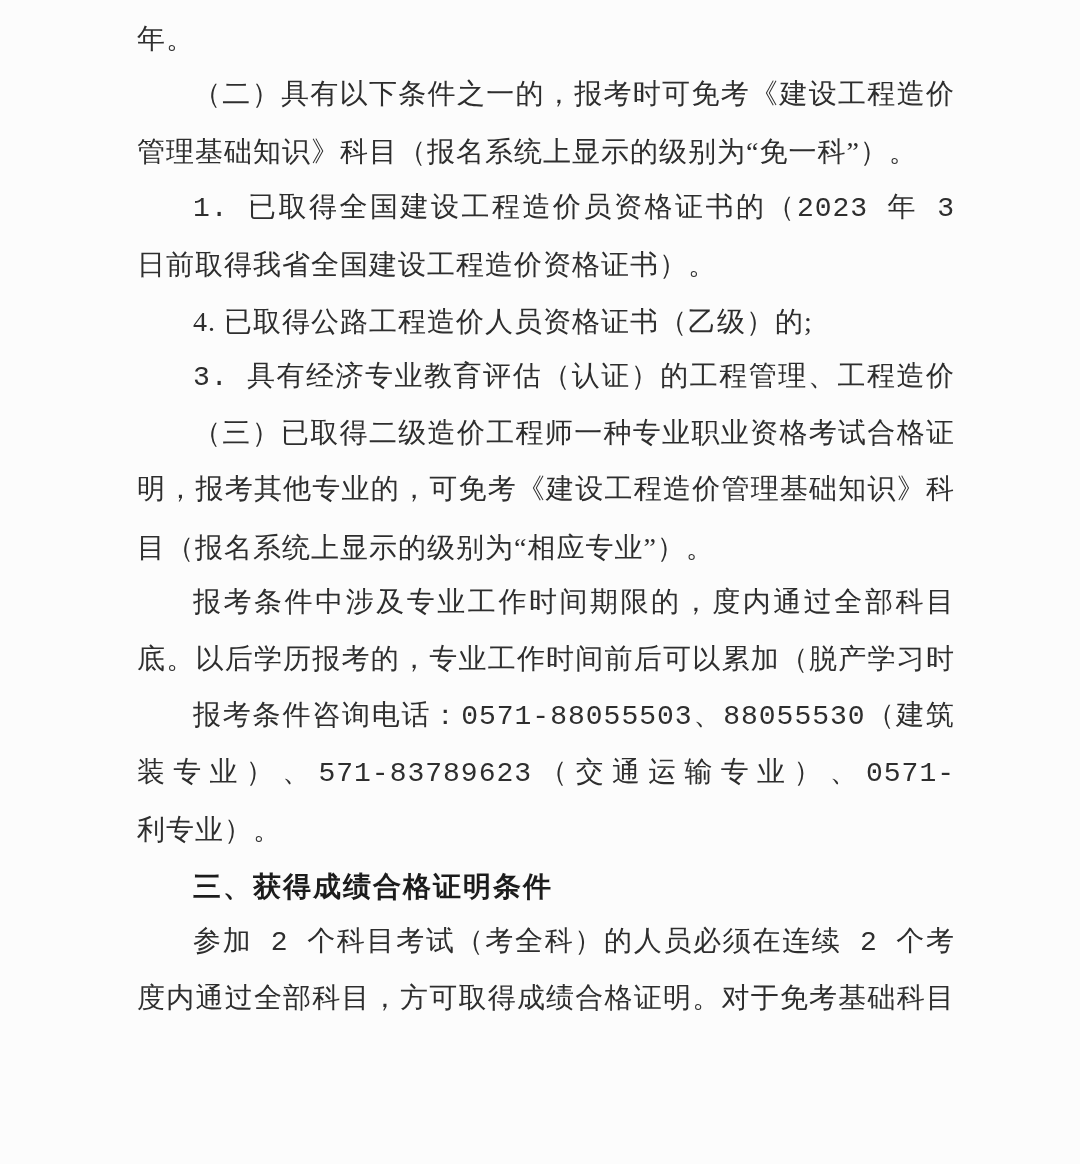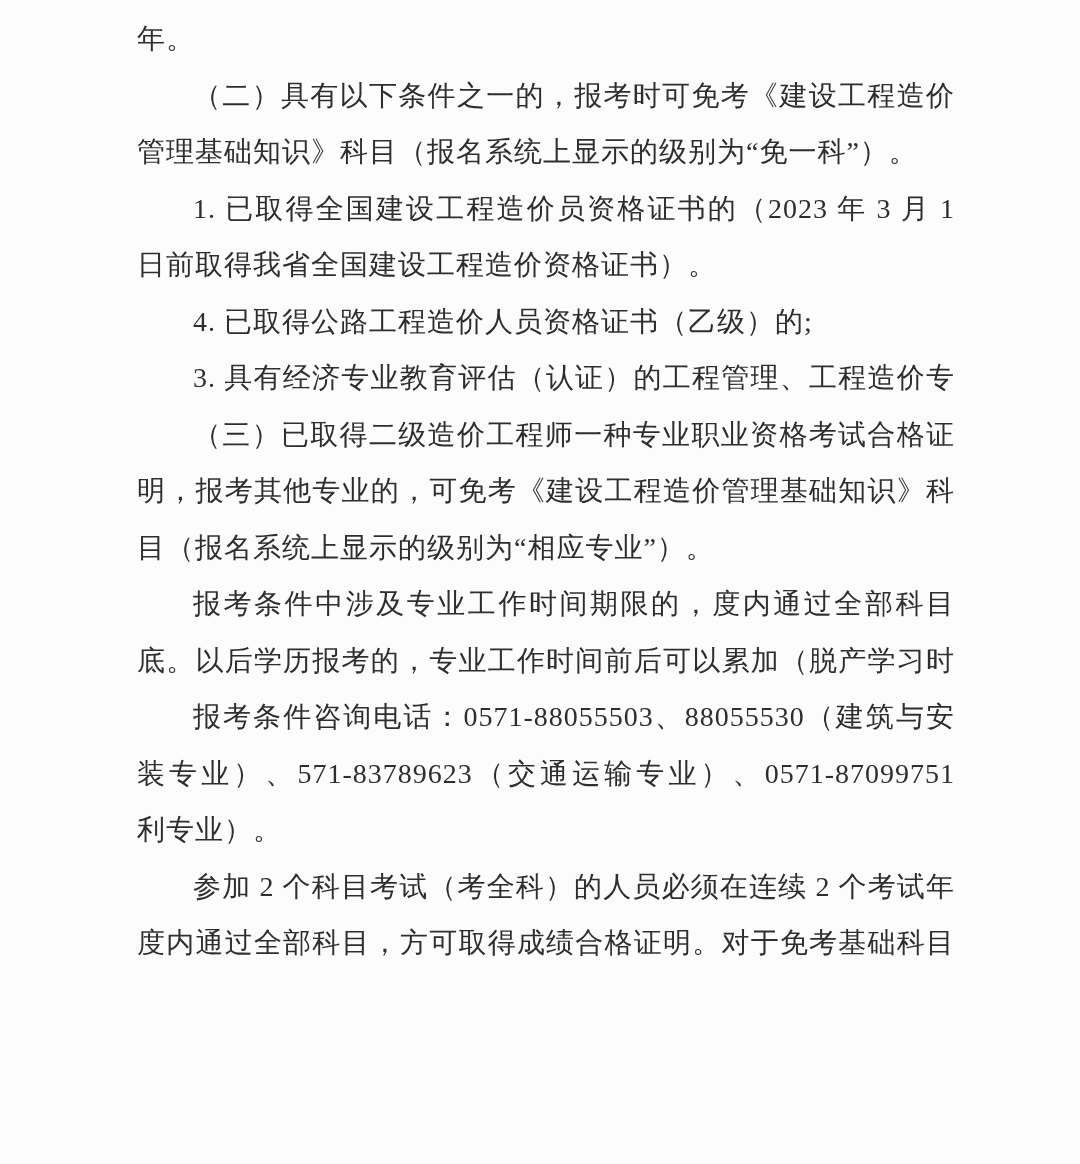--- a/index.html
+++ b/index.html
@@ -26,20 +26,21 @@
     height: 56.5px;
     color: #2e2e2e;
     letter-spacing: 1px;
     white-space: normal;
     overflow: hidden;
   }
   
   .just {
     text-align: justify;
     text-align-last: justify;
+    font-family: Liberation Mono, monospace;
   }
   
   .end {
     text-align: left;
     text-align-last: left;
   }
   
   .indent {
     text-indent: 2em;
   }
@@ -63,15 +64,16 @@
   <div class="line indent end">4. 已取得公路工程造价人员资格证书（乙级）的;</div>
   <div class="line indent just">3. 具有经济专业教育评估（认证）的工程管理、工程造价专</div>
   <div class="line indent just">（三）已取得二级造价工程师一种专业职业资格考试合格证</div>
   <div class="line just">明，报考其他专业的，可免考《建设工程造价管理基础知识》科</div>
   <div class="line end">目（报名系统上显示的级别为“相应专业”）。</div>
   <div class="line indent just">报考条件中涉及专业工作时间期限的，度内通过全部科目</div>
   <div class="line just">底。以后学历报考的，专业工作时间前后可以累加（脱产学习时</div>
   <div class="line indent just">报考条件咨询电话：0571-88055503、88055530（建筑与安</div>
   <div class="line just">装专业）、571-83789623（交通运输专业）、0571-87099751（水</div>
   <div class="line end">利专业）。</div>
+  <div class="line indent end heading">三、获得成绩合格证明条件</div>
   <div class="line indent just">参加 2 个科目考试（考全科）的人员必须在连续 2 个考试年</div>
   <div class="line just">度内通过全部科目，方可取得成绩合格证明。对于免考基础科目</div>
 </div>
 
 </body></html>

